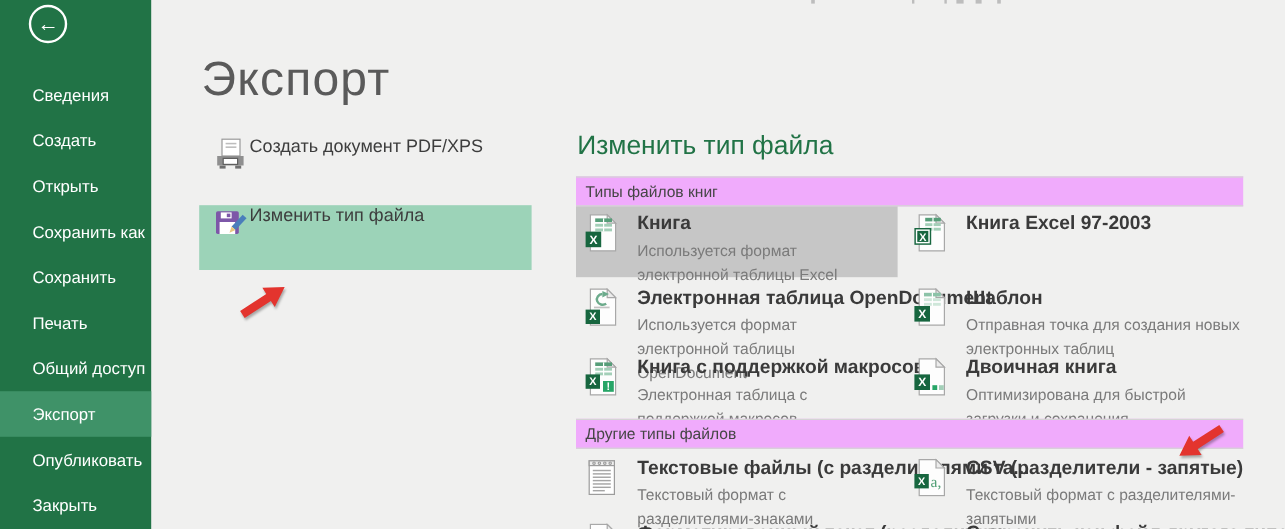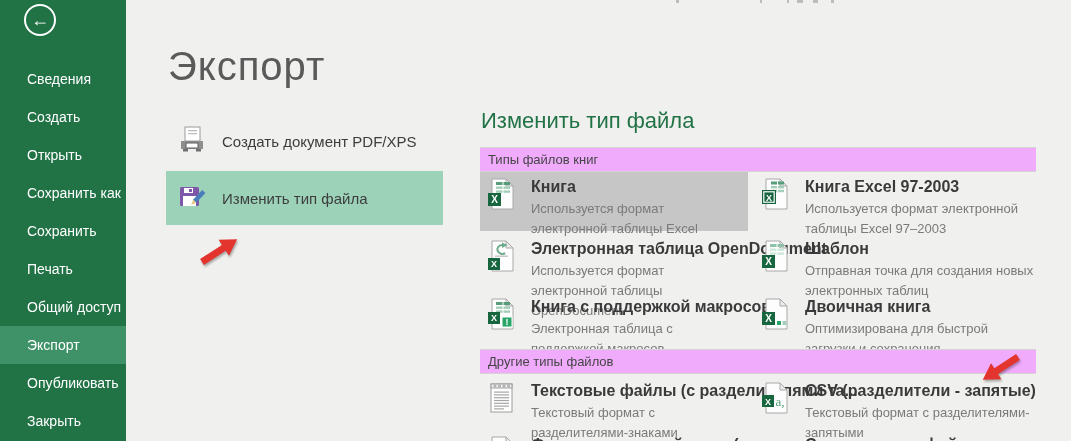--- a/index.html
+++ b/index.html
@@ -15,21 +15,21 @@
   .nav-item { height:38px; display:flex; align-items:center; padding-left:27px; color:#fff;
               font-size:14px; cursor:pointer; white-space:nowrap; }
   .nav-item.selected { background:#3f9268; }
 
   
   .topfrag span { position:absolute; top:0; height:3px; background:#bdbdbd; }
   .main-title { position:absolute; left:168px; top:44px; font-size:40px; font-weight:300;
                 color:#5a5a5a; letter-spacing:1px; }
 
   .options { position:absolute; left:166px; top:114px; width:277px; }
-  .option { height:54px; display:flex; align-items:center; padding-left:10px; gap:14px;
+  .option { height:54px; display:flex; padding-left:10px; gap:0;
             margin-bottom:3px; cursor:pointer; }
   .option.selected { background:#9cd3b8; }
   .option-label { font-size:15px; color:#3d3d3d; }
   .oicon { width:32px; height:32px; flex:none; }
 
   
   .panel { position:absolute; left:480px; top:0; width:557px; height:441px; }
   .panel-heading { position:absolute; left:1px; top:108px; font-size:22px; color:#217346; }
   .secbar { position:absolute; left:0; width:556px; height:25px; background:#f0abfc;
             border-top:1px solid #d4d4d4; border-bottom:1px solid #d4d4d4;
@@ -143,21 +143,20 @@
       <rect x="11" y="3.5" width="13" height="3" fill="#569e79"></rect>
       <rect x="11" y="8" width="13" height="2.4" fill="#a3cfb8"></rect>
         <rect x="11" y="11.8" width="13" height="2.4" fill="#a3cfb8"></rect>
       <rect x="17" y="3.5" width="1" height="11" fill="#fff"></rect>
       <rect x="2" y="12" width="14" height="14" fill="#17663f"></rect>
       <rect x="3.8" y="13.8" width="10.4" height="10.4" fill="none" stroke="#fff" stroke-width="1.2"></rect>
       <text x="9" y="22.7" font-size="9" font-weight="bold" fill="#fff" text-anchor="middle" font-family="Liberation Sans, sans-serif">X</text>
     </svg>
     <div class="ttext">
       <div class="tile-title">Книга Excel 97-2003</div>
-      <div class="tile-desc">Используется формат электронной таблицы Excel 97–2003</div>
     </div>
   </div>
 
   <div class="tile c1 r2">
     <svg class="ticon" viewBox="0 0 32 32">
       <path d="M6 1h14l7 7v23H6z" fill="#fdfdfd" stroke="#a8a8a8"></path>
         <path d="M20 1v7h7z" fill="#ececec" stroke="#a8a8a8"></path>
       <path d="M16 5 a5 4.5 0 1 0 3.2 8.2" fill="none" stroke="#6cab8c" stroke-width="2"></path>
       <polygon points="16,2.5 21.5,5 16,8" fill="#6cab8c"></polygon>
       <rect x="9" y="15.5" width="13" height="1.4" fill="#c2c2c2"></rect>

